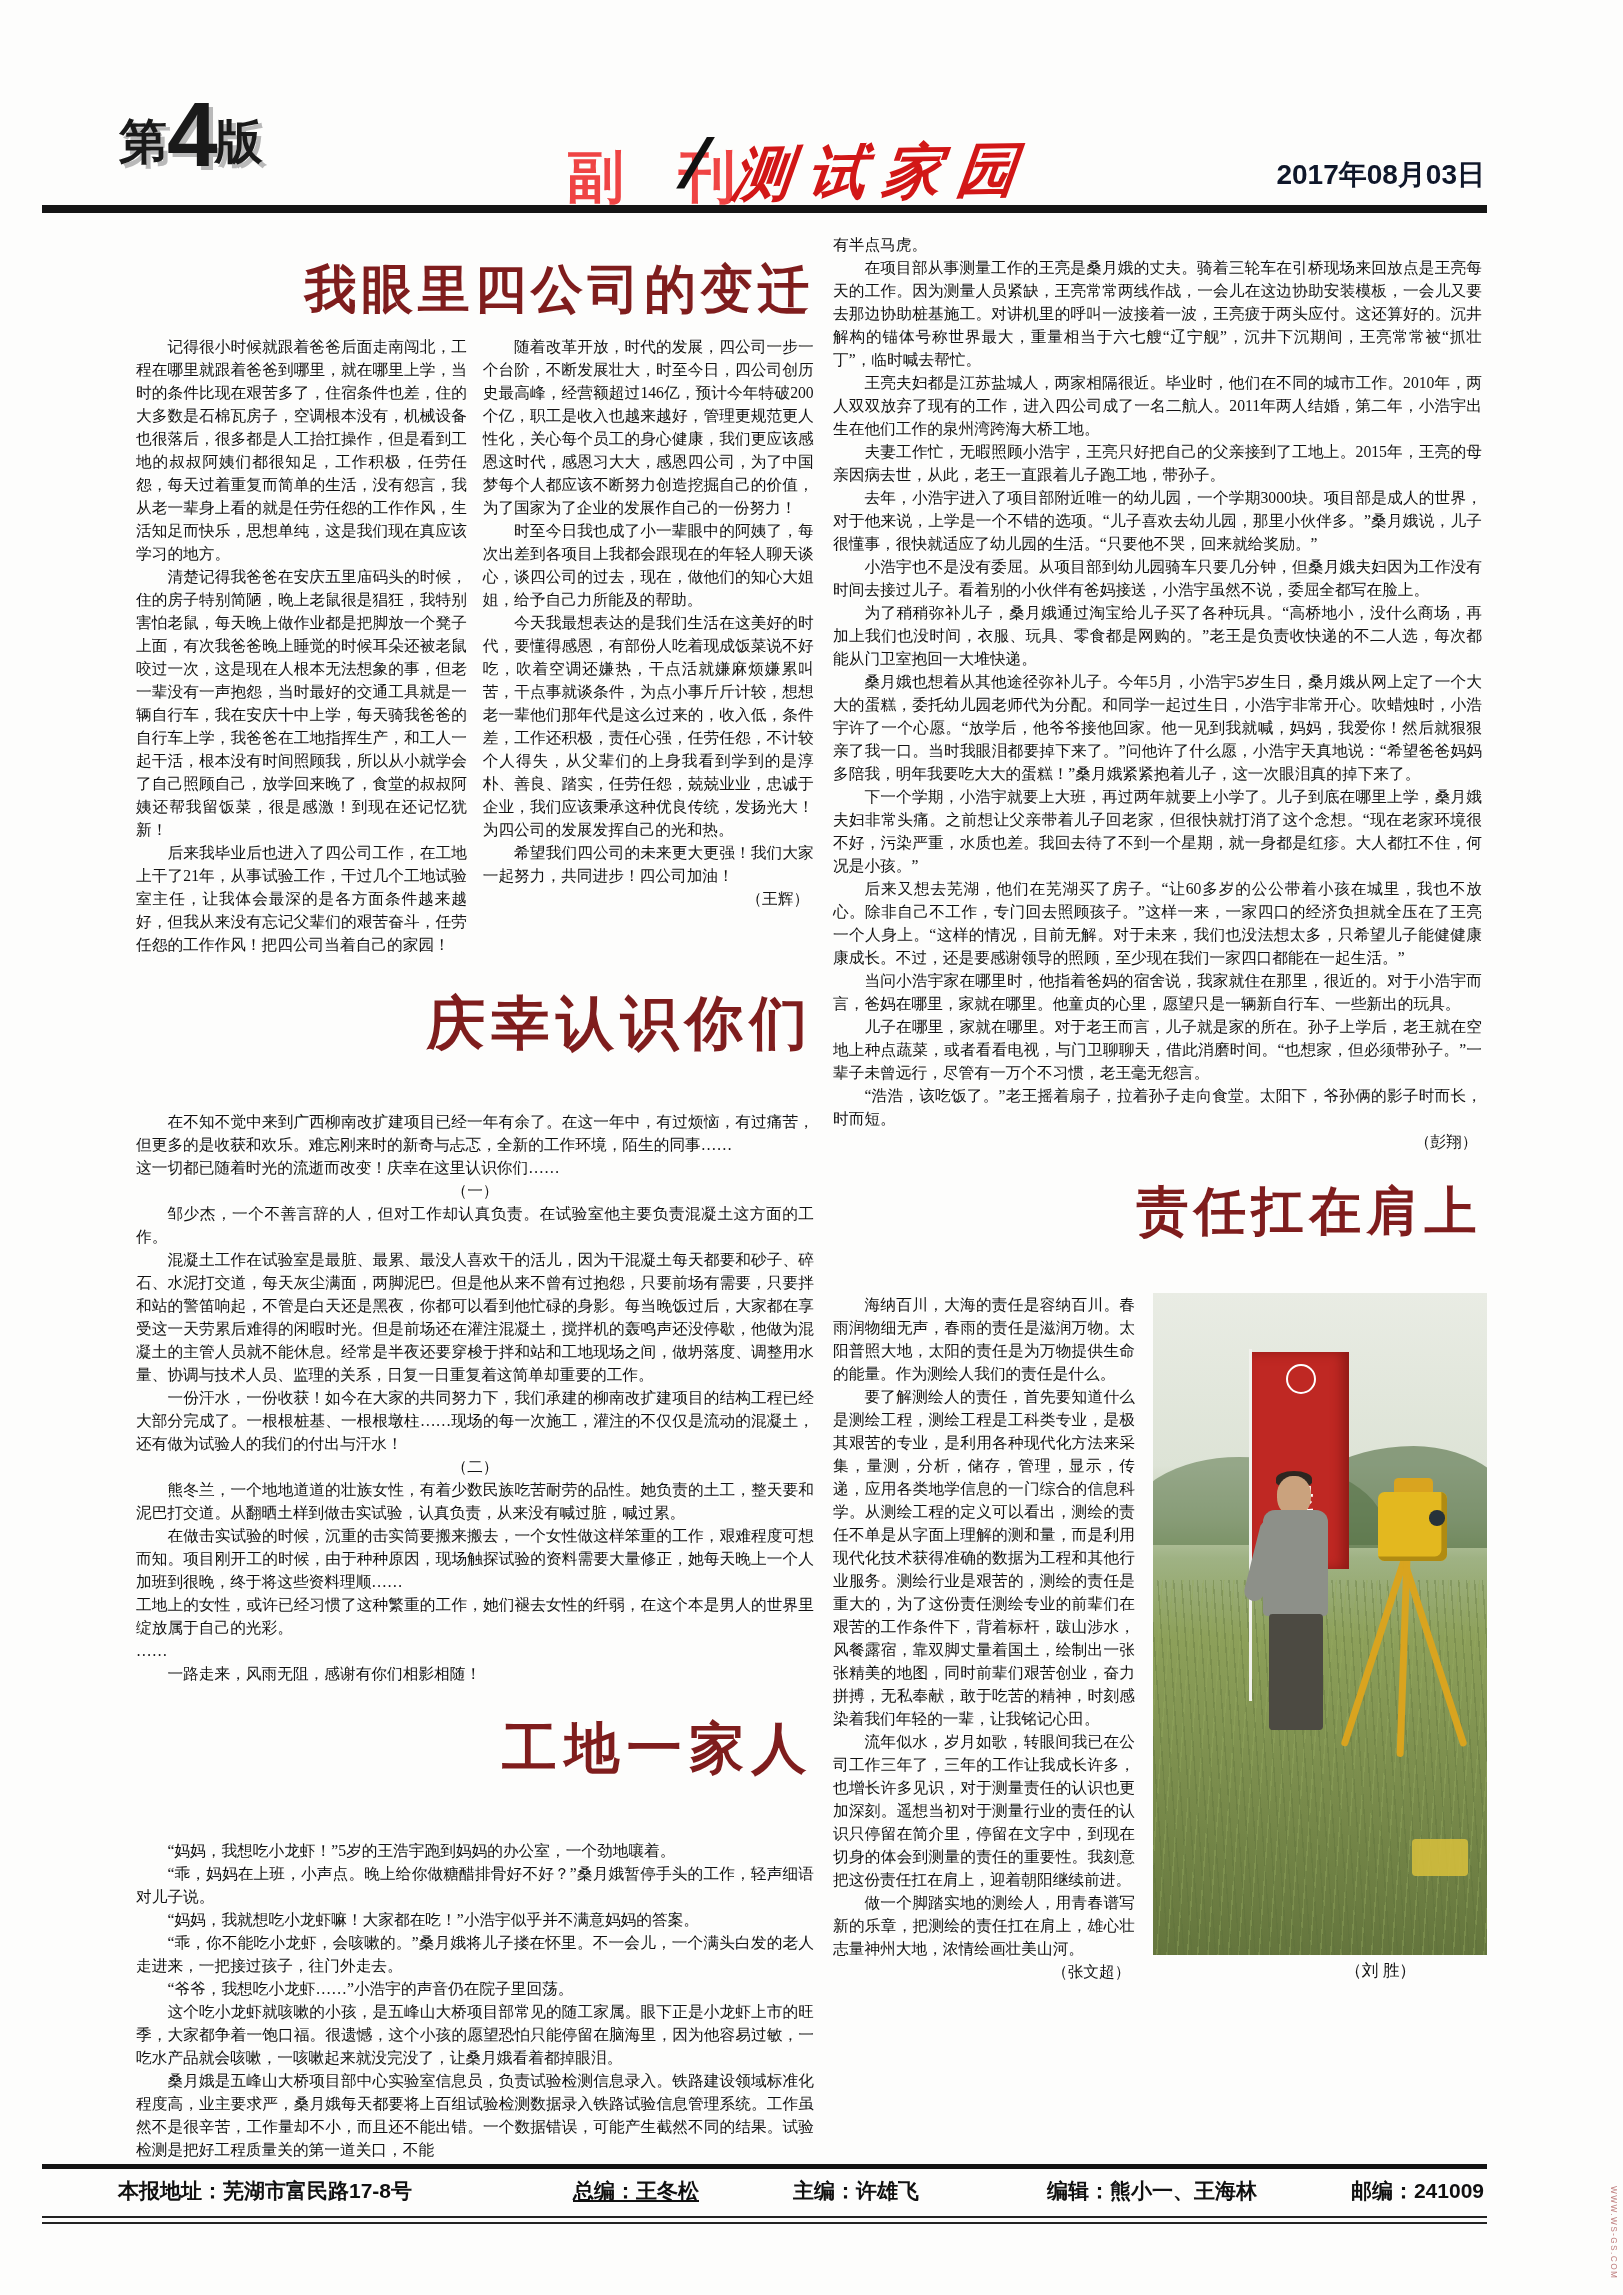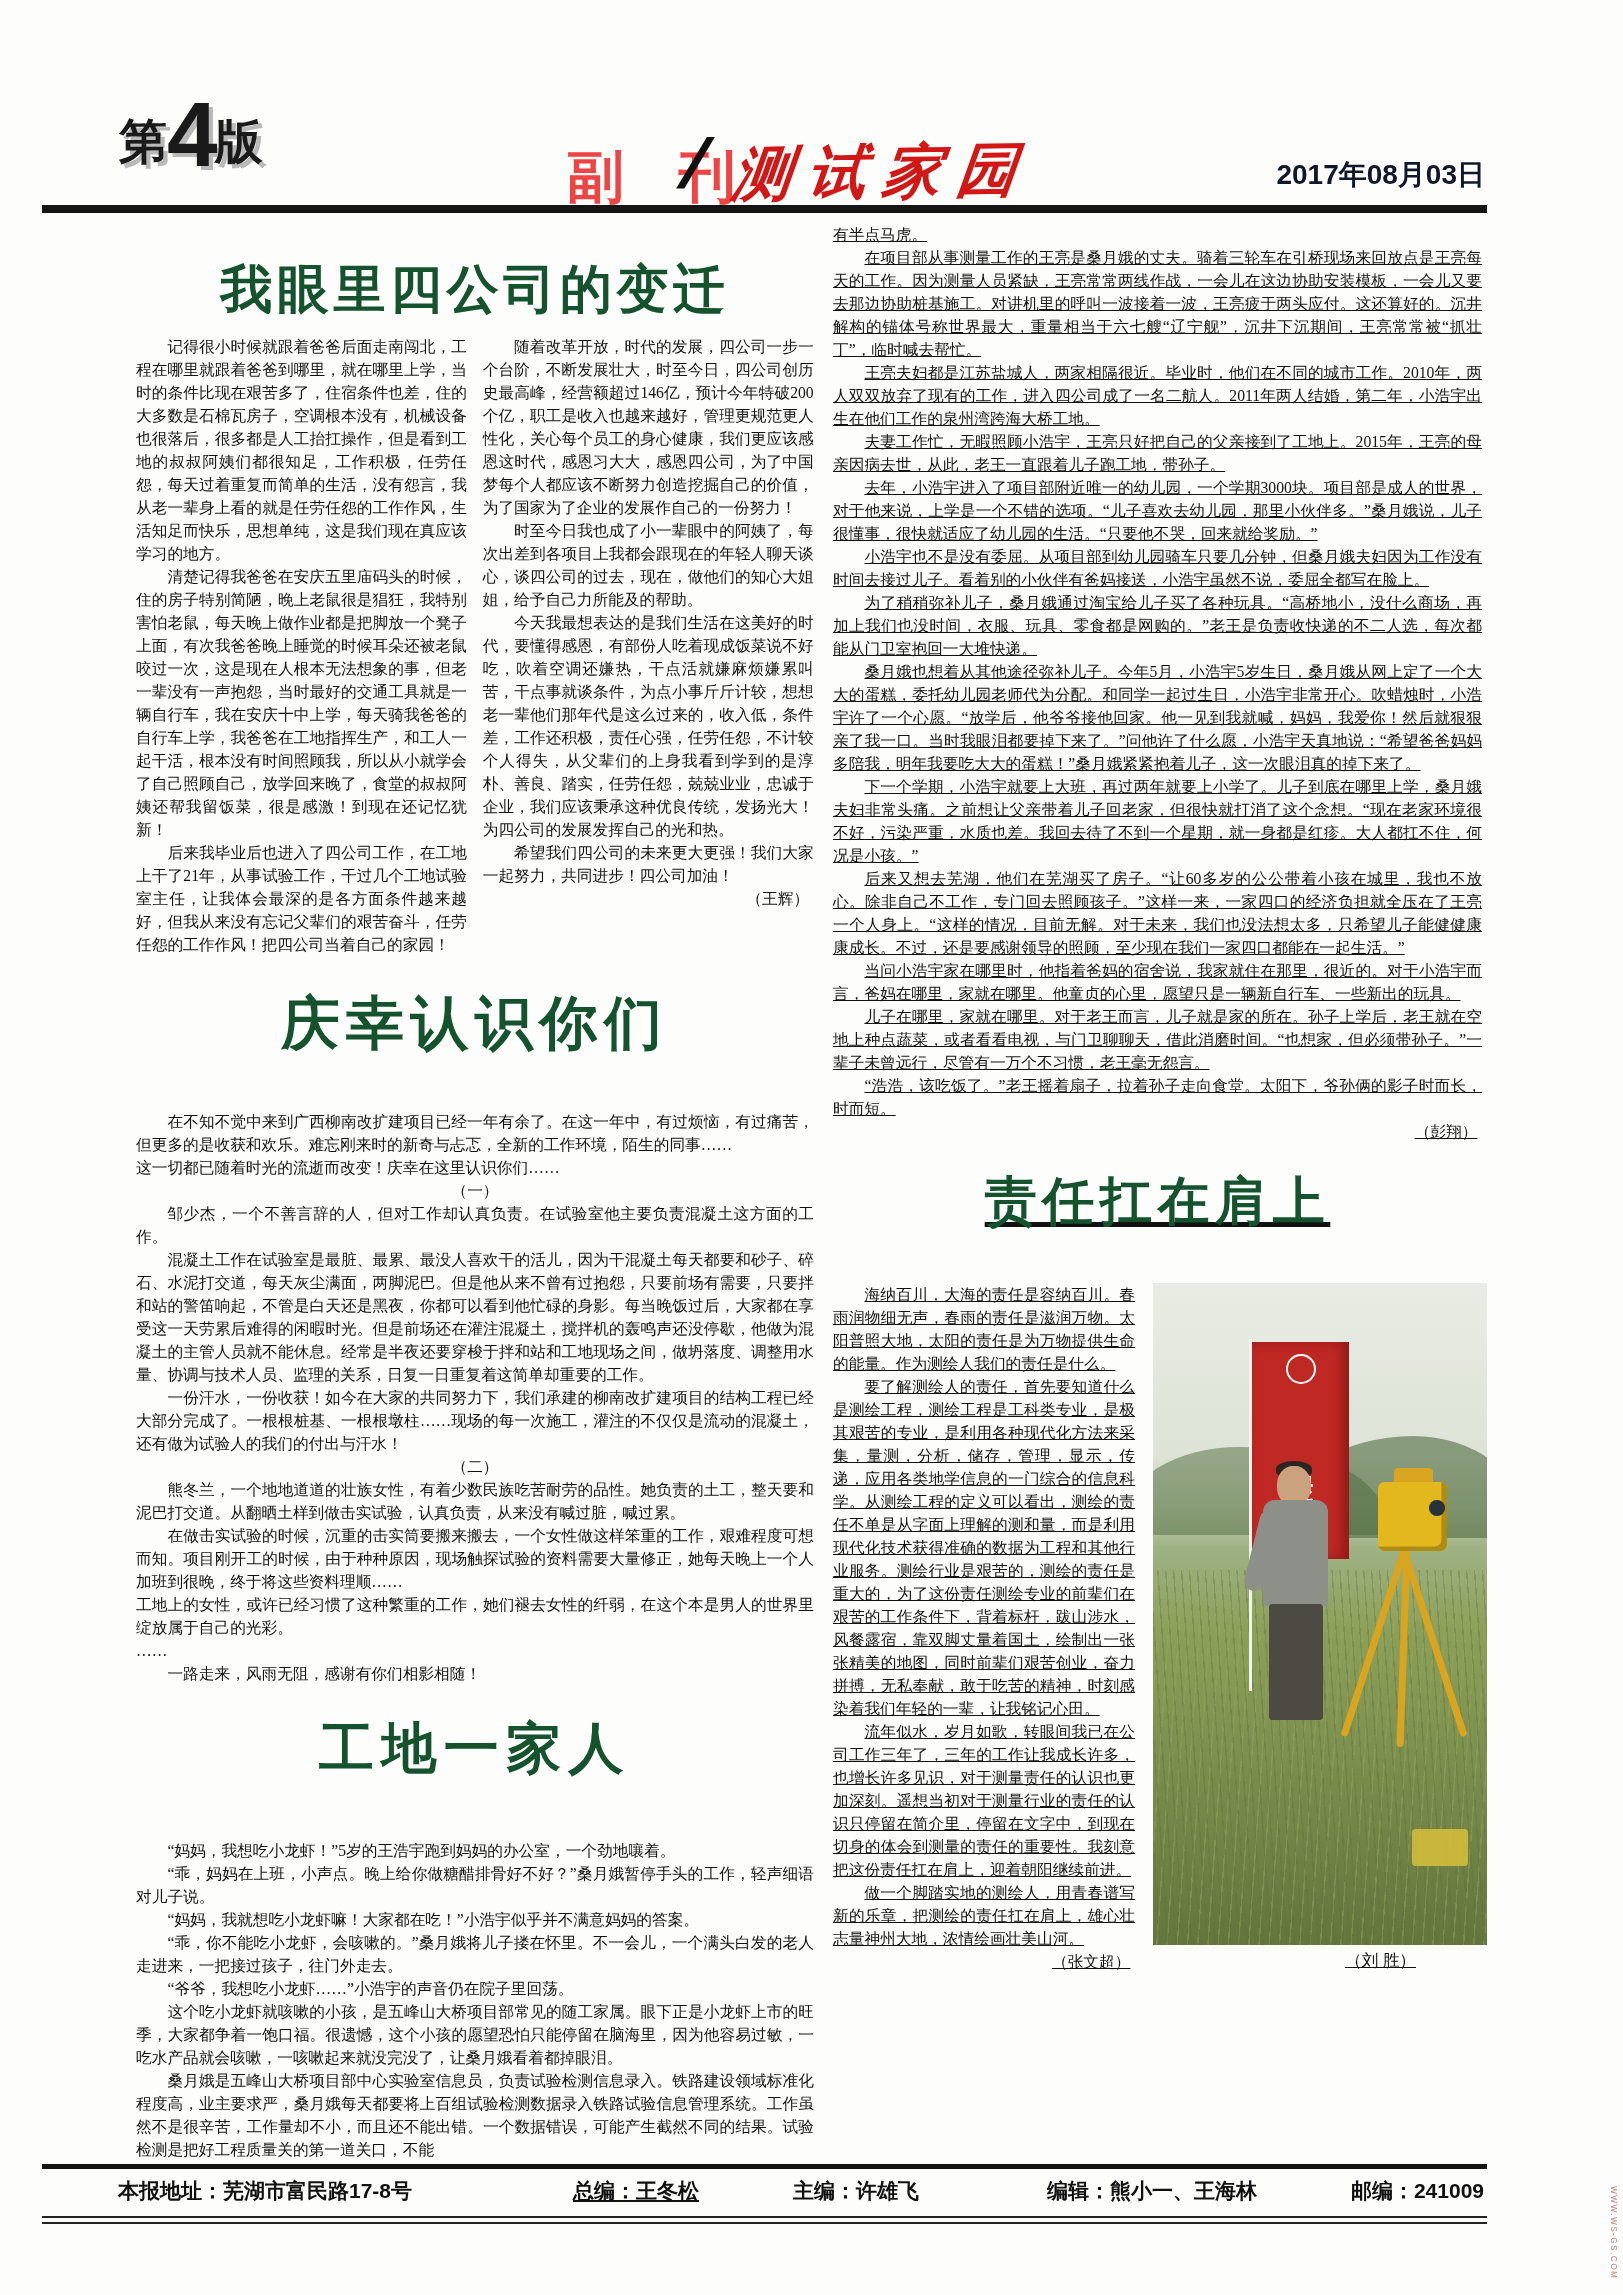--- a/index.html
+++ b/index.html
@@ -19,30 +19,30 @@
             font-size:59px;letter-spacing:15.7px;transform:skewX(-7deg) rotate(-1deg);
             font-family:"Liberation Serif",serif;font-style:italic;}
   .date{position:absolute;right:138px;top:156px;font-family:"Liberation Sans",sans-serif;
         font-size:28px;font-weight:600;color:#0f172a;}
   .header-bar{position:absolute;left:42px;top:205px;width:1445px;height:7.9px;background:#151515;}
   
   p{margin:0;text-indent:2em;text-align:justify;font-size:15.7px;line-height:23px;}
   p.noindent{text-indent:0;}
   p.center{text-align:center;text-indent:0;}
   p.sig{text-align:right;text-indent:0;padding-right:4.6px;}
-  .art-title{font-weight:bold;text-align:center;font-family:"Liberation Serif",serif;color:#14532d;}
+  .art-title{font-weight:bold;text-align:right;font-family:"Liberation Serif",serif;color:#7f1d1d;}
   
   #left-region{position:absolute;left:136px;top:218px;width:678px;}
   #t-change{font-size:52px;letter-spacing:4.6px;line-height:74px;margin-bottom:8.3px;}
   .twocol{display:flex;gap:15.7px;}
   .twocol .col{width:331px;}
   #t-lucky{font-size:58px;letter-spacing:6.5px;line-height:97px;margin-top:18.5px;}
   #t-family{font-size:55px;letter-spacing:7.4px;line-height:106px;margin-top:11px;}
   
-  #right-region{position:absolute;left:833px;top:223px;width:649px;text-decoration:underline;}
+  #right-region{position:absolute;left:833px;top:233px;width:649px;}
   #t-duty{font-size:52px;letter-spacing:5.6px;line-height:93px;margin-top:12px;}
   .duty-row{display:flex;gap:18px;align-items:flex-start;}
   .duty-text{width:302px;}
   .photo-col{width:291px;}
   
   .photo{position:relative;width:334px;height:662px;overflow:hidden;background:
          linear-gradient(#e9ece4 0%,#dde3d6 26%,#c2cdb2 34%,#9fb284 40%,#8da05a 52%,#77894a 78%,#64753d 100%);}
   .hill{position:absolute;left:-28px;top:164px;width:259px;height:88px;background:#54714286;
         border-radius:55% 70% 0 0/100% 100% 0 0;}
   .hill2{position:absolute;right:-37px;top:153px;width:241px;height:102px;background:#4e6b3f99;

